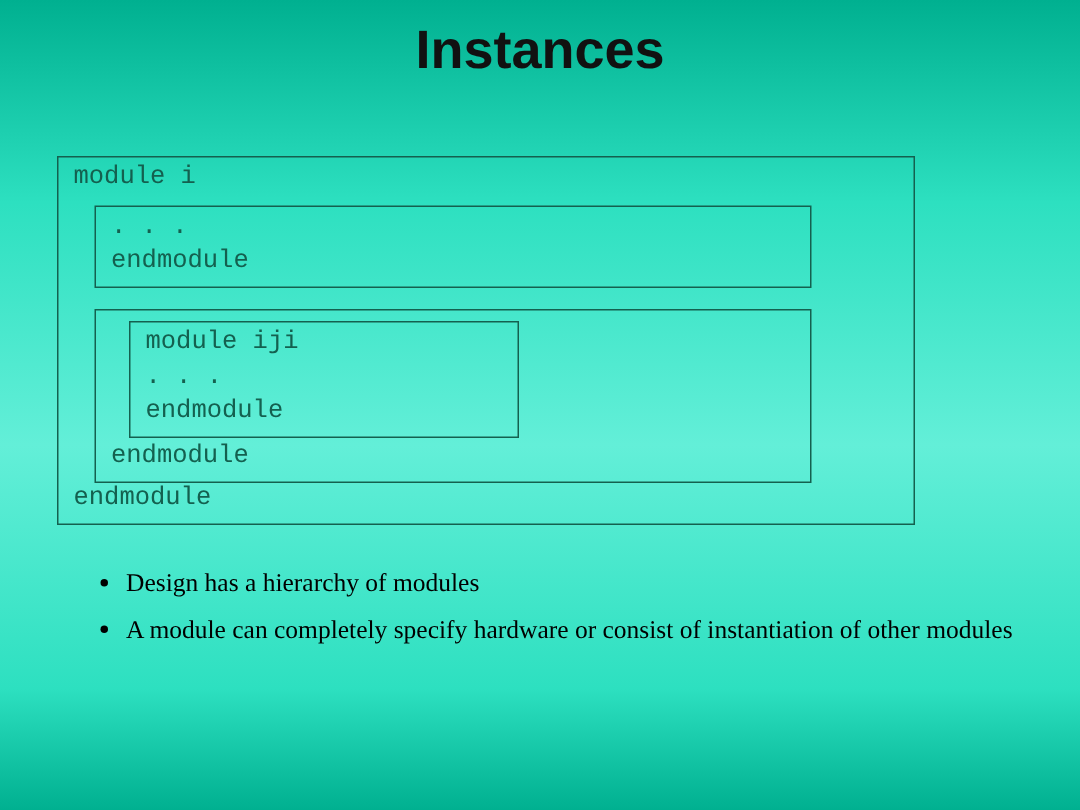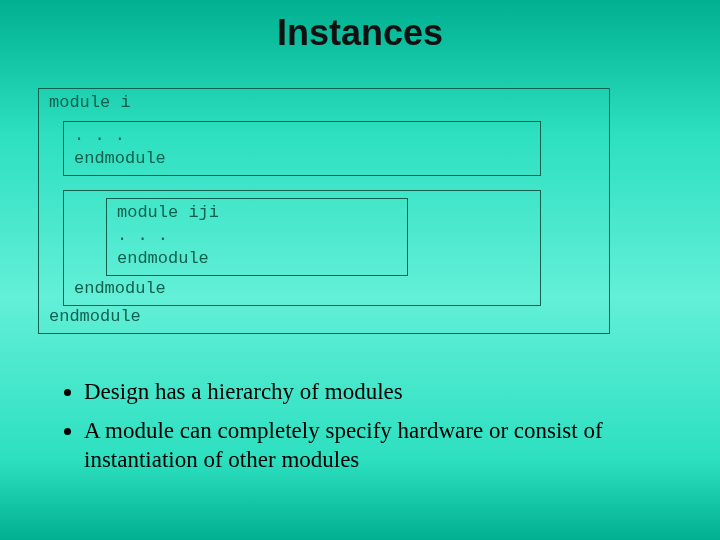--- a/index.html
+++ b/index.html
@@ -20,44 +20,44 @@
   .title {
     text-align: center;
     font-size: 36px;
     color: #111;
     padding-top: 12px;
     font-weight: bold;
   }
   .diagram {
     position: absolute;
     left: 38px;
-    top: 82px;
+    top: 98px;
     width: 572px;
     box-sizing: border-box;
   }
   .mod {
     border: 1px solid #14604f;
     box-sizing: border-box;
     padding: 3px 10px 4px 10px;
     margin-top: 6px;
     font-family: "Courier New", Courier, monospace;
     font-size: 17px;
     color: #14604f;
     line-height: 1.35;
   }
   .outer { width: 572px; }
   .inner1 { width: 478px; margin-left: 14px; }
   .inner2 { width: 478px; margin-left: 14px; margin-top: 14px; }
-  .inner3 { width: 302px; margin-left: 32px; margin-top: 4px; margin-bottom: 2px;}
+  .inner3 { width: 260px; margin-left: 12px; margin-top: 4px; margin-bottom: 2px;}
   .bullets {
     position: absolute;
     left: 58px;
     top: 378px;
     right: 32px;
-    font-size: 23px;
+    font-size: 17px;
     color: #000;
     font-family: "Times New Roman", Times, serif;
   }
   .bullets ul {
     margin: 0;
     padding-left: 26px;
   }
   .bullets li {
     margin-bottom: 10px;
     line-height: 1.25;

